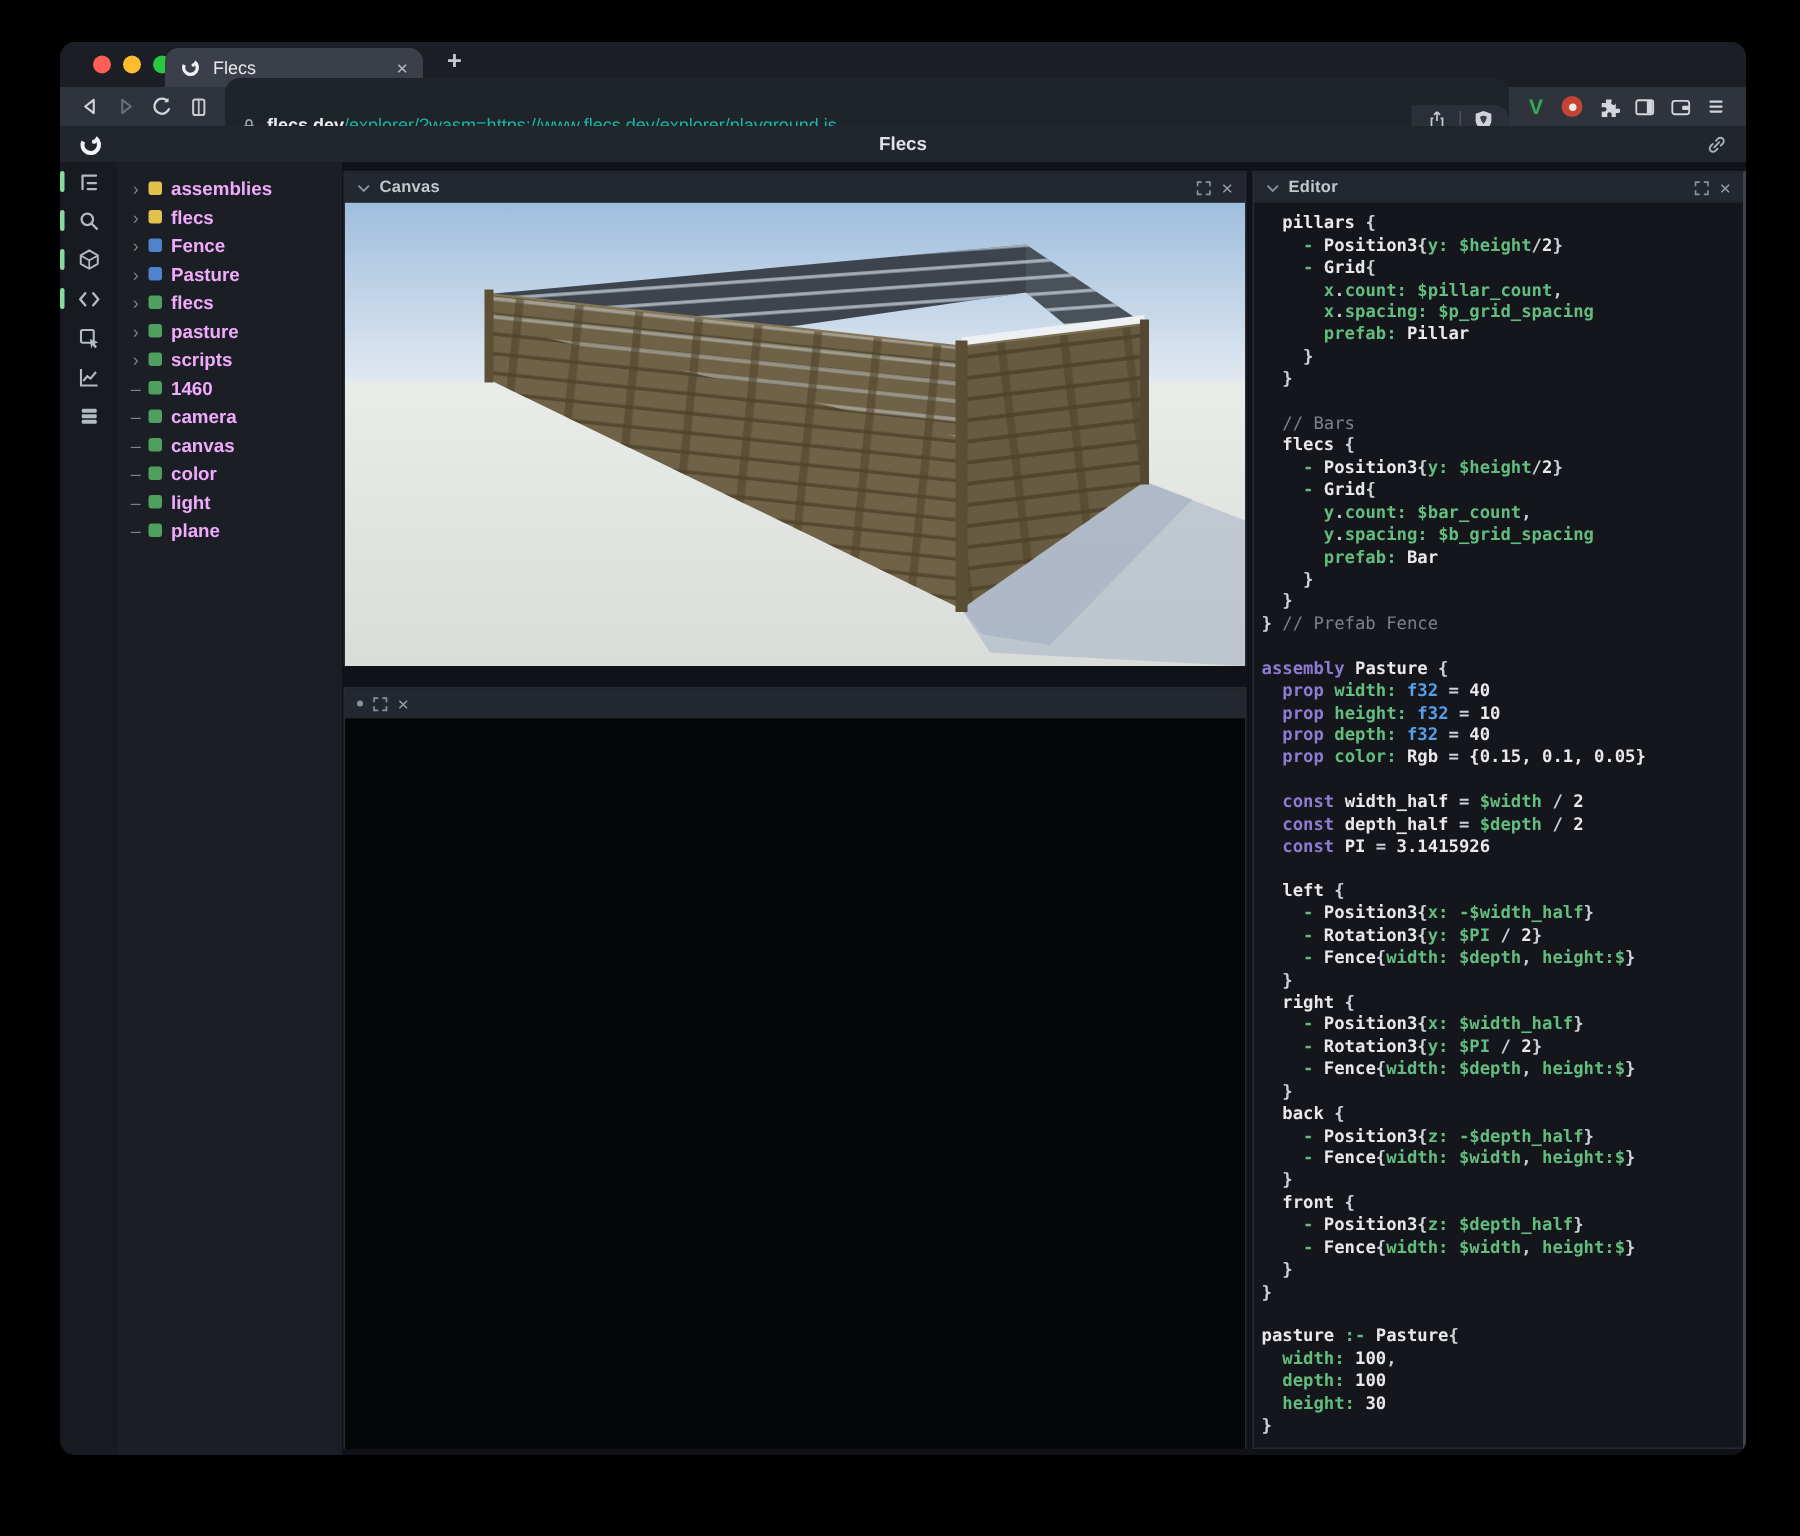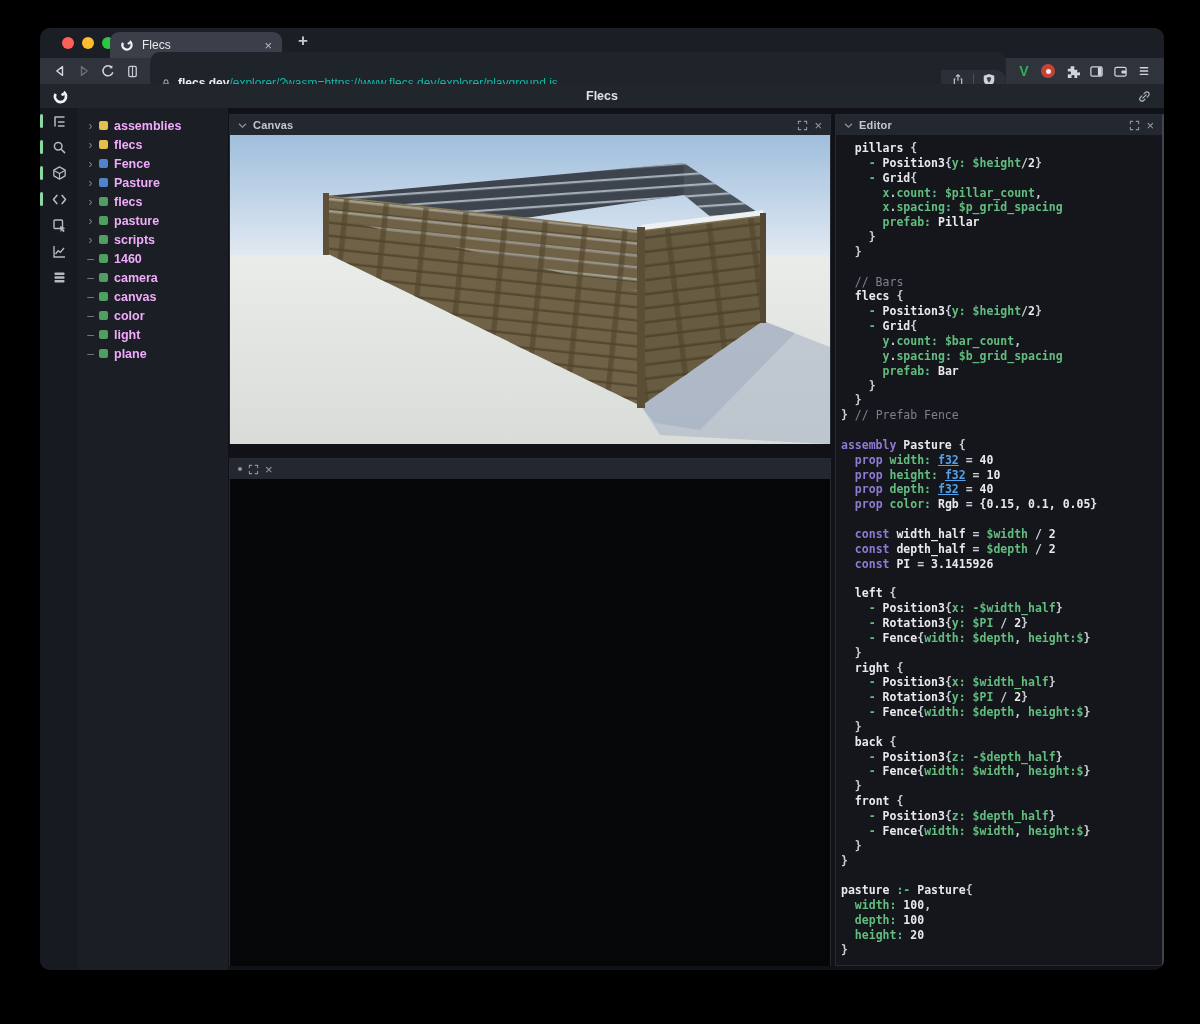--- a/index.html
+++ b/index.html
@@ -71,21 +71,21 @@
   #canvas-view { width:600px; height:309px; display:block; }
   #search-panel { left:189px; top:350px; width:602px; height:508px; }
   #search-body { width:100%; height:487px; background:#050607; }
   #editor-panel { left:795px; top:6px; width:329px; height:852px; border-right:2px solid #3f454e; }
   #code { padding:6px 6px 6px 5px; font-family:"DejaVu Sans Mono","Liberation Mono",monospace;
           font-size:11.5px; font-weight:bold; }
   .cl { height:14.85px; line-height:14.85px; white-space:pre; }
   .tok-w { color:#e9e9ea; }
   .tok-g { color:#62bd7e; }
   .tok-p { color:#8f7bd4; }
-  .tok-b { color:#55a0e8;text-decoration:underline; }
+  .tok-b { color:#55a0e8; }
   .tok-c { color:#7b828b; font-weight:normal; }
   .tok-n { color:#ccd0d5; }
 
   svg.ic { display:block; }
 </style>
 </head>
 <body>
 
 <div id="window">
 
@@ -466,19 +466,19 @@
           <div class="cl"><span class="tok-n">  }</span></div>
           <div class="cl"><span class="tok-n">  </span><span class="tok-w">front</span><span class="tok-n"> {</span></div>
           <div class="cl"><span class="tok-n">    </span><span class="tok-g">- </span><span class="tok-w">Position3</span><span class="tok-n">{</span><span class="tok-g">z:</span><span class="tok-n"> </span><span class="tok-g">$depth_half</span><span class="tok-n">}</span></div>
           <div class="cl"><span class="tok-n">    </span><span class="tok-g">- </span><span class="tok-w">Fence</span><span class="tok-n">{</span><span class="tok-g">width:</span><span class="tok-n"> </span><span class="tok-g">$width</span><span class="tok-n">, </span><span class="tok-g">height:$</span><span class="tok-n">}</span></div>
           <div class="cl"><span class="tok-n">  }</span></div>
           <div class="cl"><span class="tok-n">}</span></div>
           <div class="cl">&nbsp;</div>
           <div class="cl"><span class="tok-w">pasture</span><span class="tok-n"> </span><span class="tok-g">:-</span><span class="tok-n"> </span><span class="tok-w">Pasture</span><span class="tok-n">{</span></div>
           <div class="cl"><span class="tok-n">  </span><span class="tok-g">width:</span><span class="tok-n"> </span><span class="tok-w">100</span><span class="tok-n">,</span></div>
           <div class="cl"><span class="tok-n">  </span><span class="tok-g">depth:</span><span class="tok-n"> </span><span class="tok-w">100</span></div>
-          <div class="cl"><span class="tok-n">  </span><span class="tok-g">height:</span><span class="tok-n"> </span><span class="tok-w">20</span></div>
+          <div class="cl"><span class="tok-n">  </span><span class="tok-g">height:</span><span class="tok-n"> </span><span class="tok-w">30</span></div>
           <div class="cl"><span class="tok-n">}</span></div>
         </div>
     </div>
 
   </div>
 </div>
 
 </body></html>

